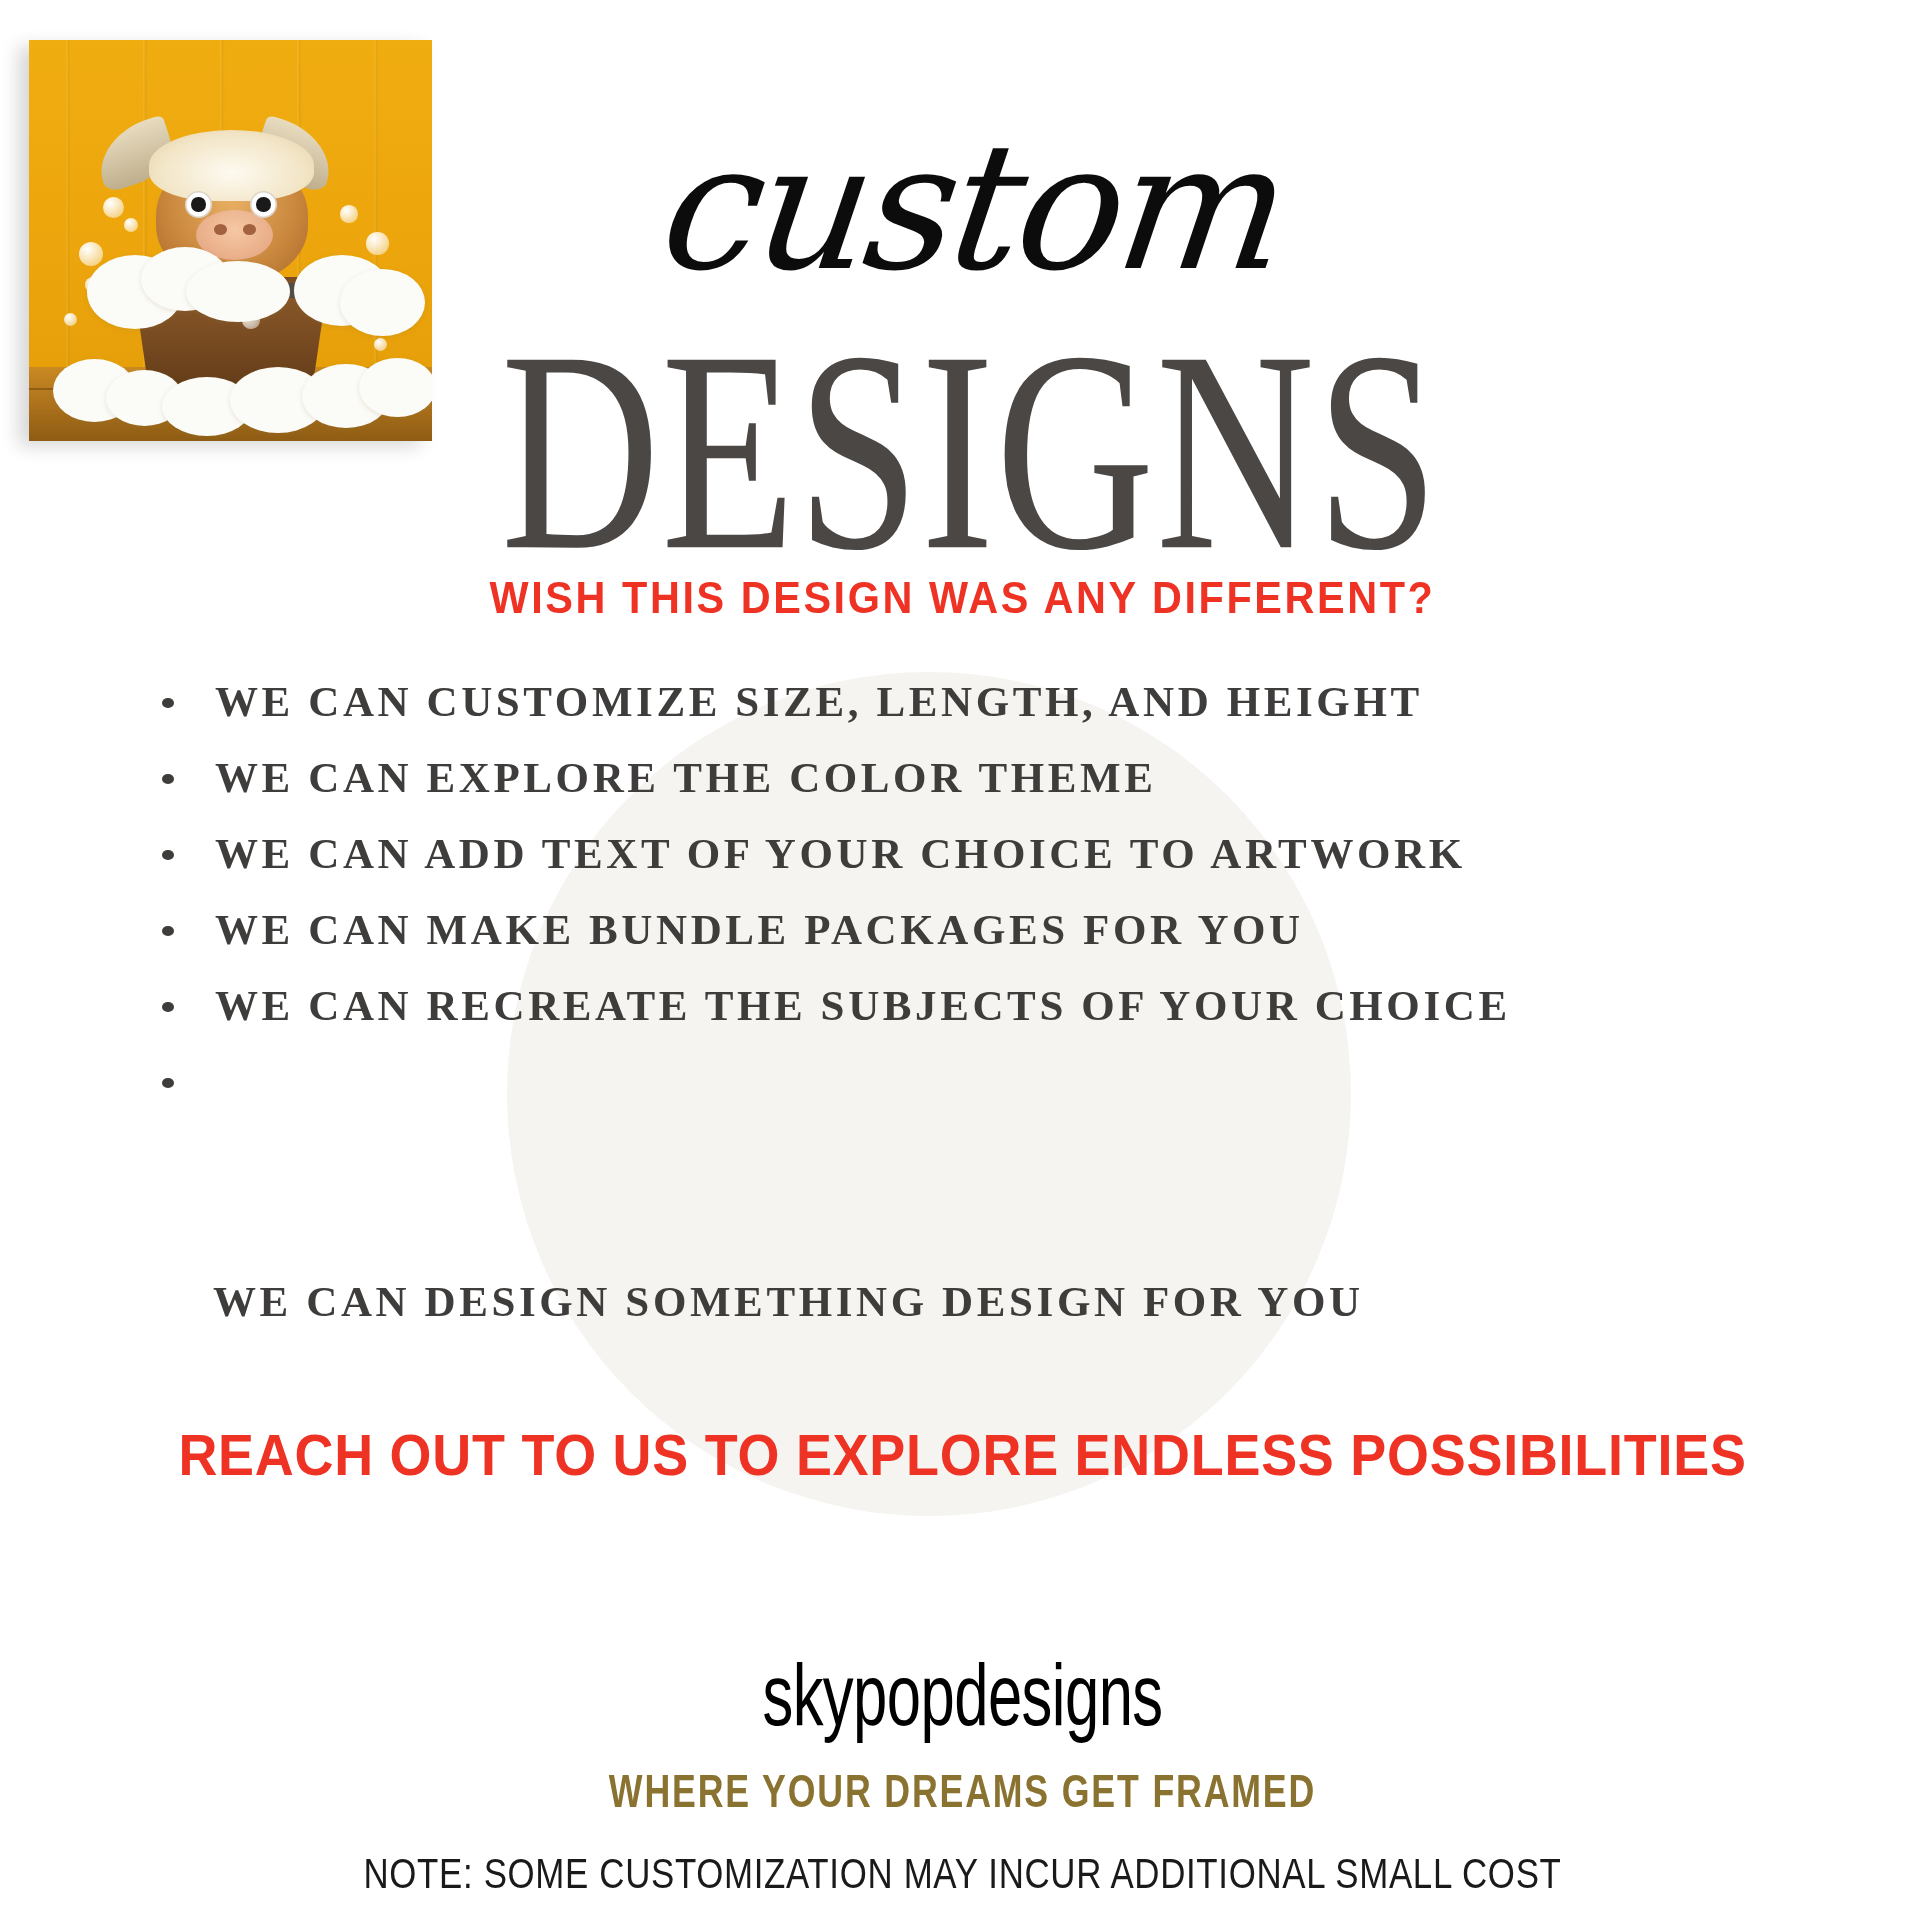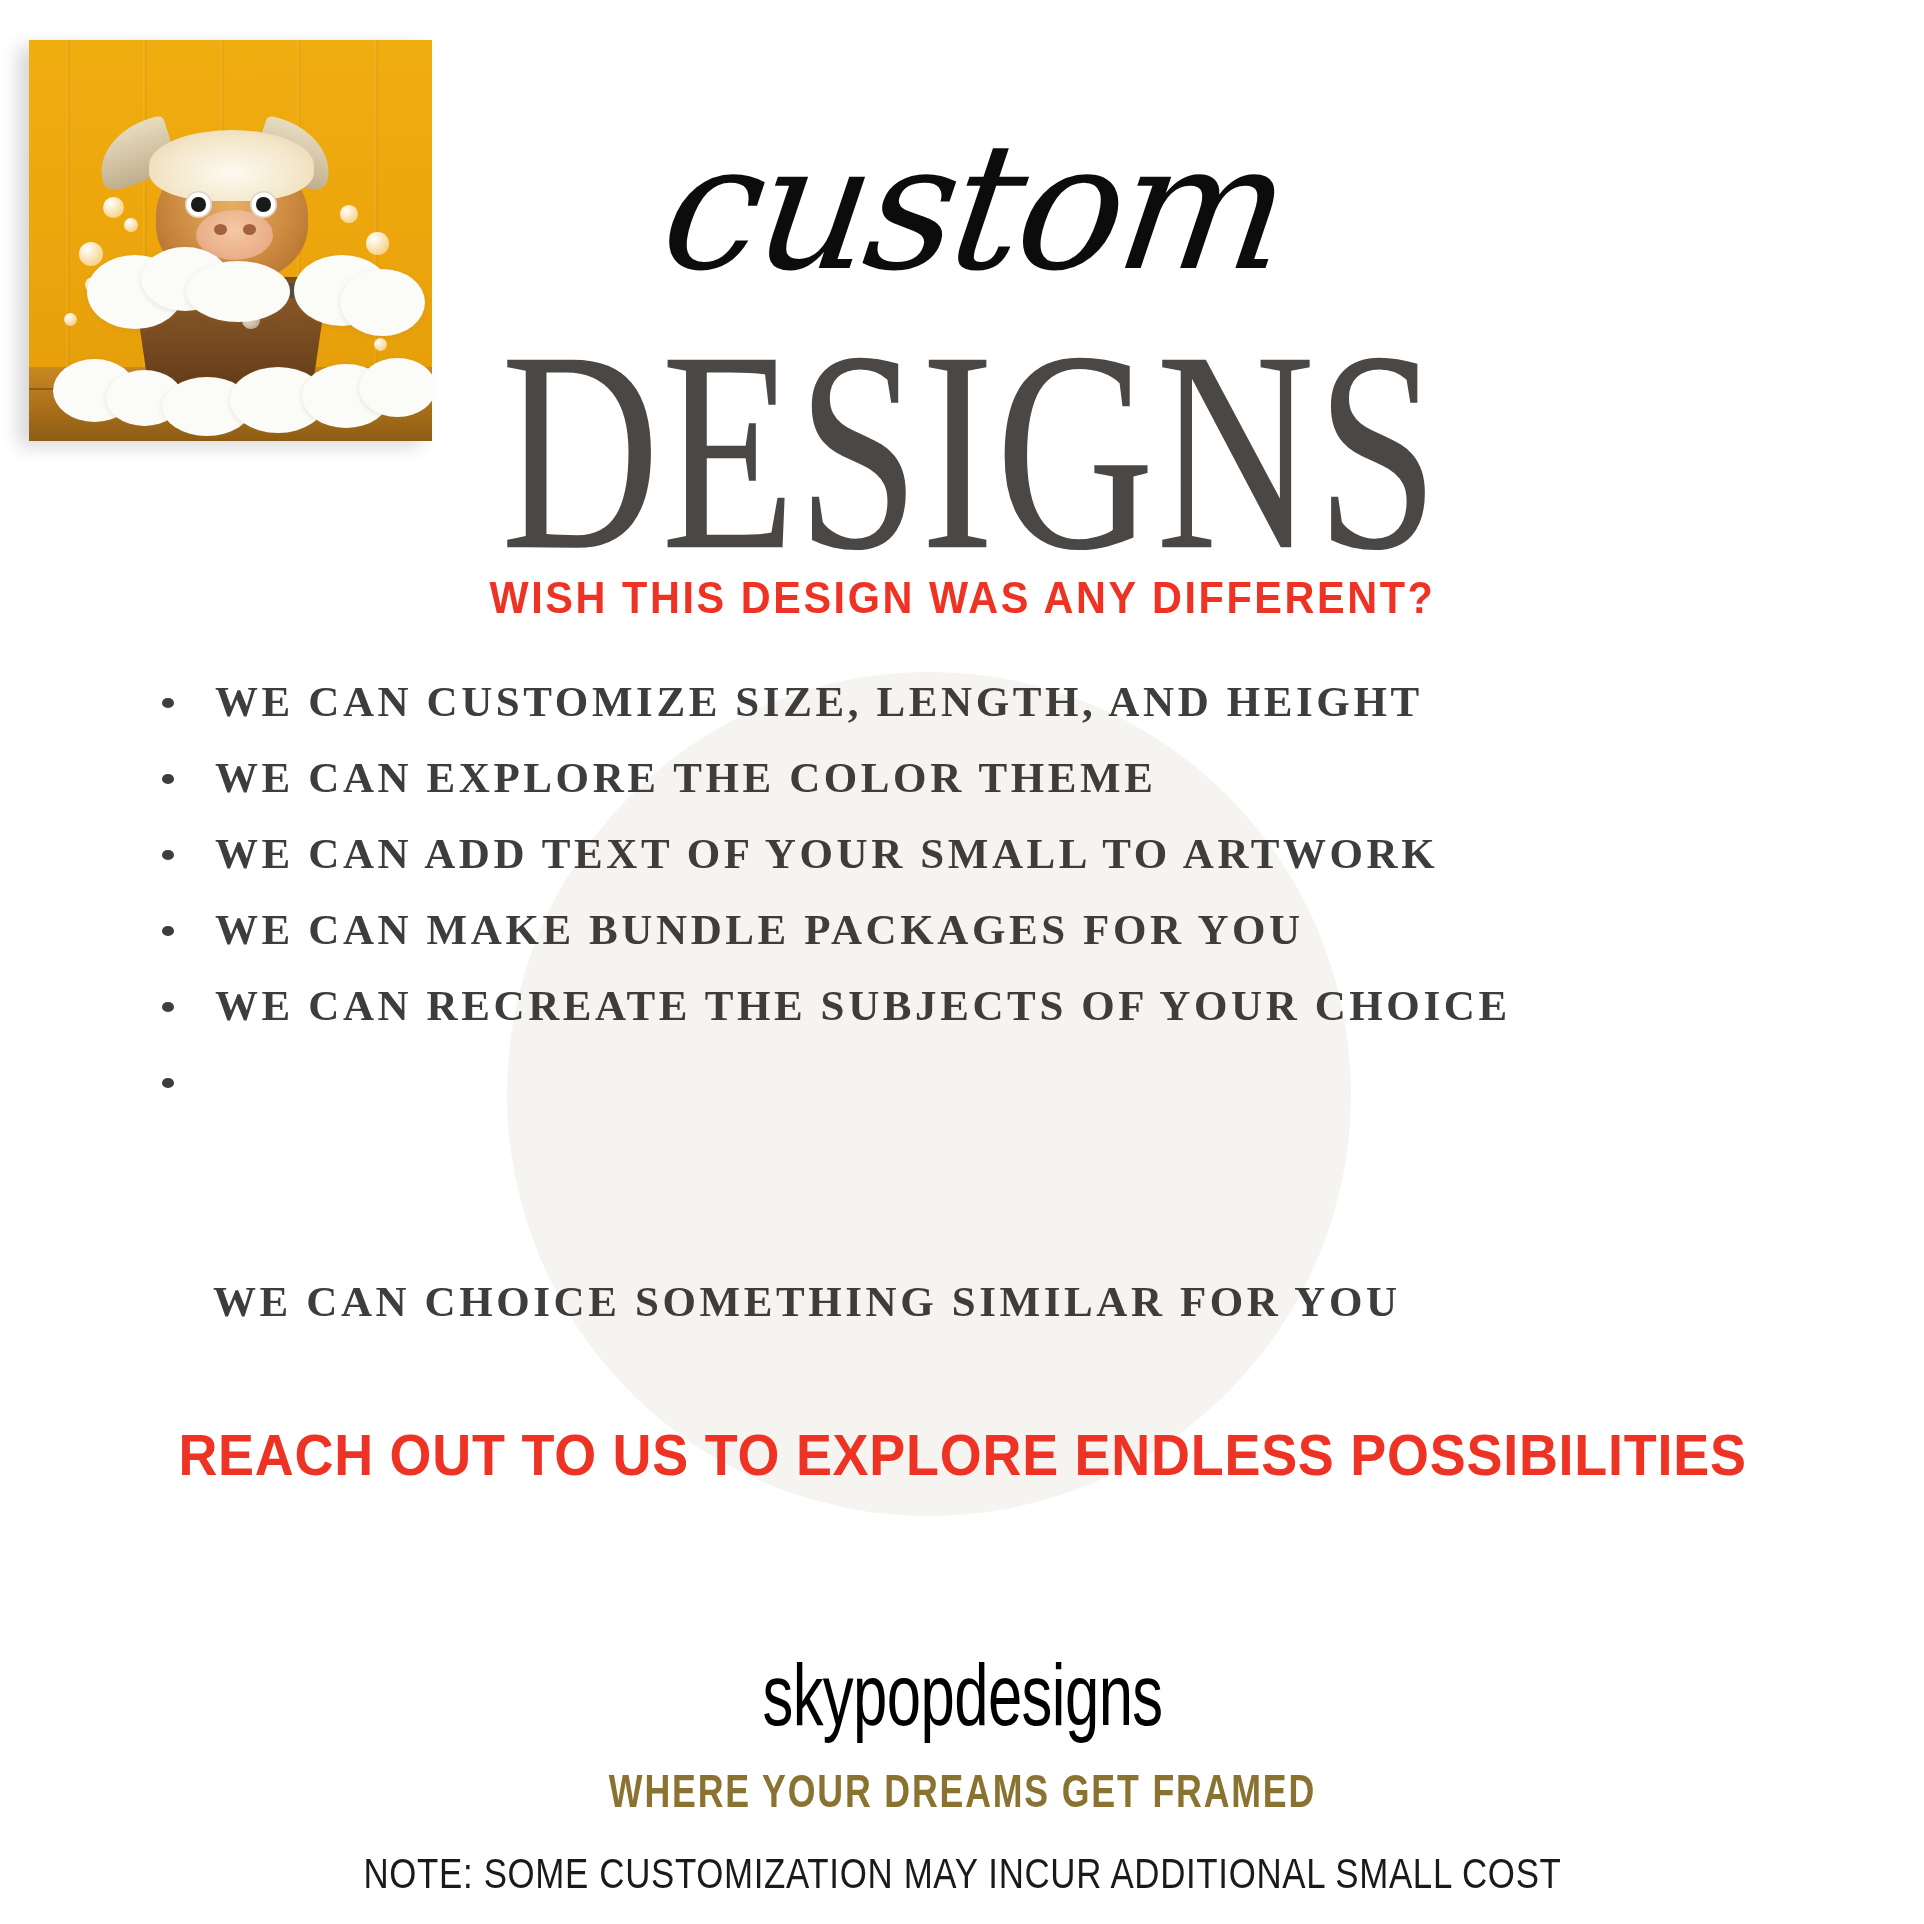--- a/index.html
+++ b/index.html
@@ -376,36 +376,36 @@
     <li>
       <span class="dot"></span>
       <span>WE CAN CUSTOMIZE SIZE, LENGTH, AND HEIGHT</span>
     </li>
     <li>
       <span class="dot"></span>
       <span>WE CAN EXPLORE THE COLOR THEME</span>
     </li>
     <li>
       <span class="dot"></span>
-      <span>WE CAN ADD TEXT OF YOUR SMALL TO ARTWORK</span>
+      <span>WE CAN ADD TEXT OF YOUR CHOICE TO ARTWORK</span>
     </li>
     <li>
       <span class="dot"></span>
       <span>WE CAN MAKE BUNDLE PACKAGES FOR YOU</span>
     </li>
     <li>
       <span class="dot"></span>
       <span>WE CAN RECREATE THE SUBJECTS OF YOUR CHOICE</span>
     </li>
     <li>
       <span class="dot"></span>
     </li>
   </ul>
 
-  <div class="cont-line">WE CAN CHOICE SOMETHING SIMILAR FOR YOU</div>
+  <div class="cont-line">WE CAN DESIGN SOMETHING DESIGN FOR YOU</div>
 
   <div class="red-cta">REACH OUT TO US TO EXPLORE ENDLESS POSSIBILITIES</div>
 
   <div class="brand">skypopdesigns</div>
   <div class="tagline">WHERE  YOUR  DREAMS  GET  FRAMED</div>
   <div class="note">NOTE: SOME CUSTOMIZATION MAY INCUR ADDITIONAL SMALL COST</div>
 
 </div>
 
 

